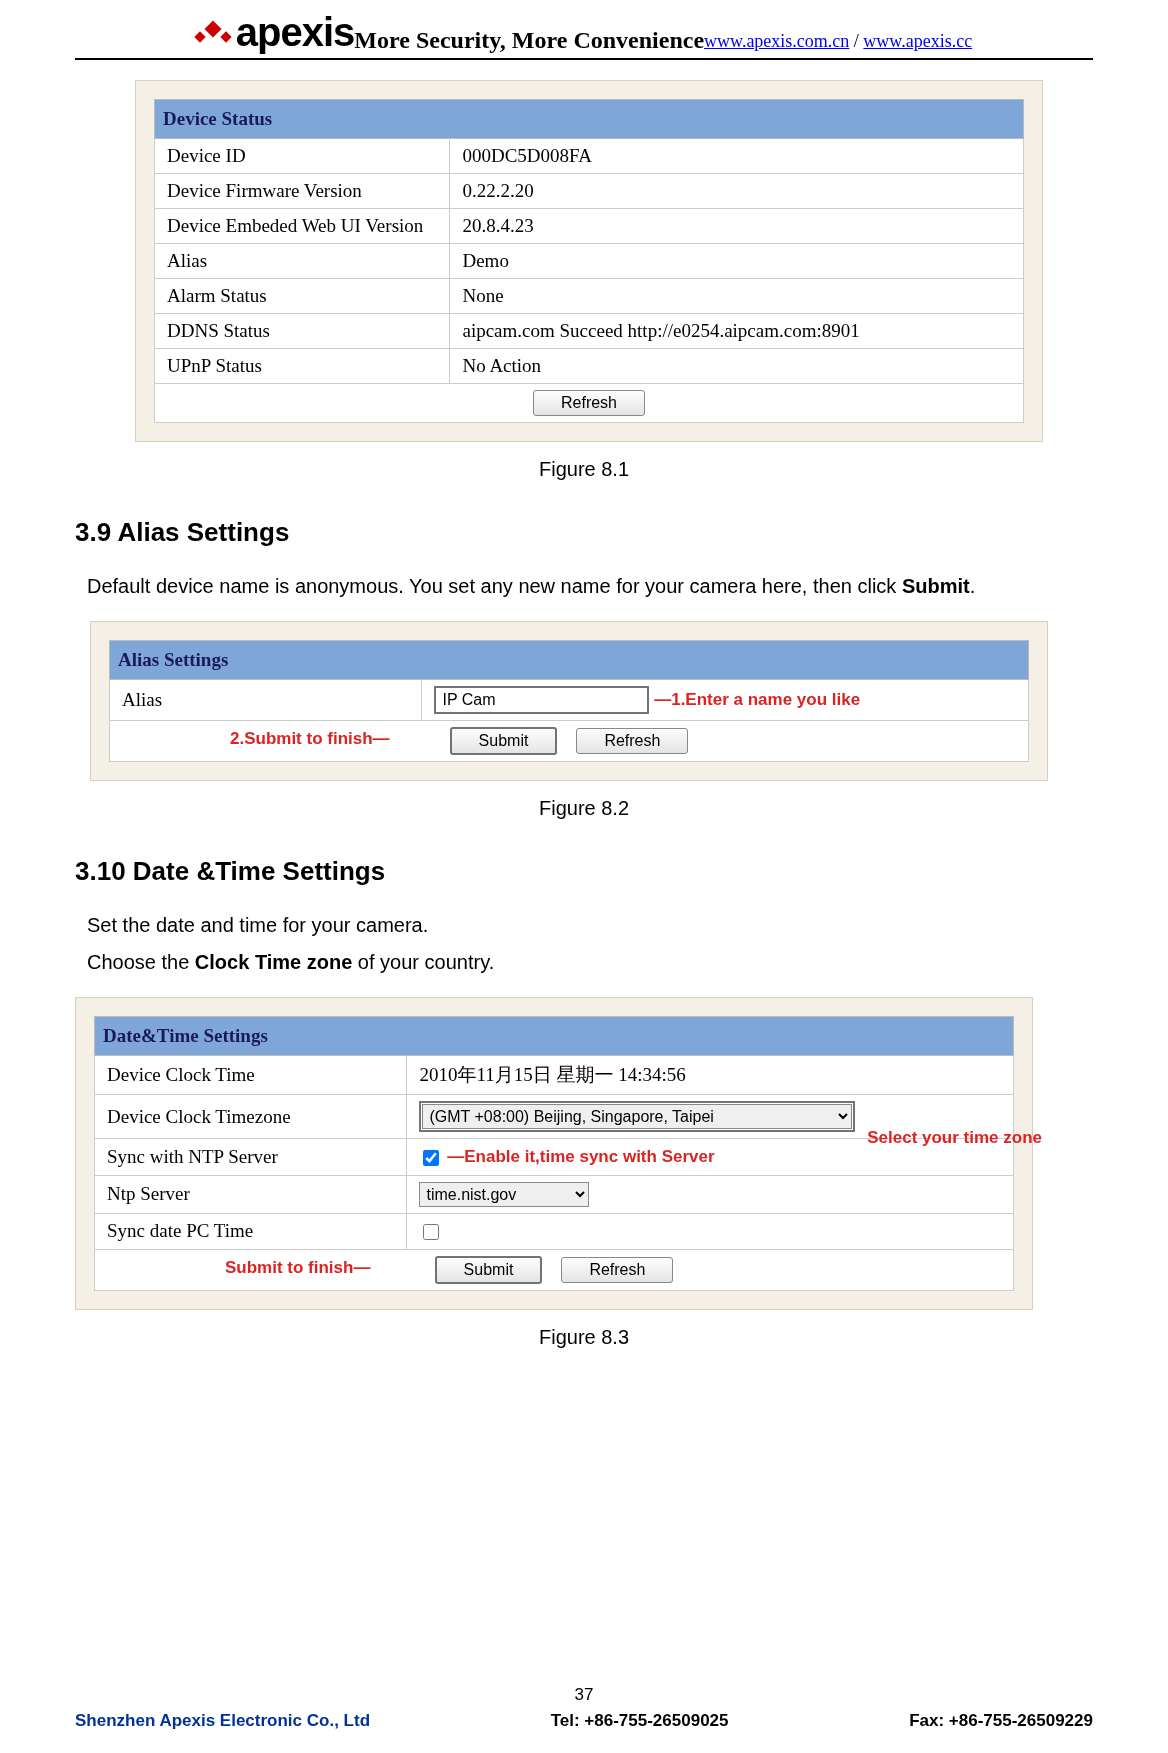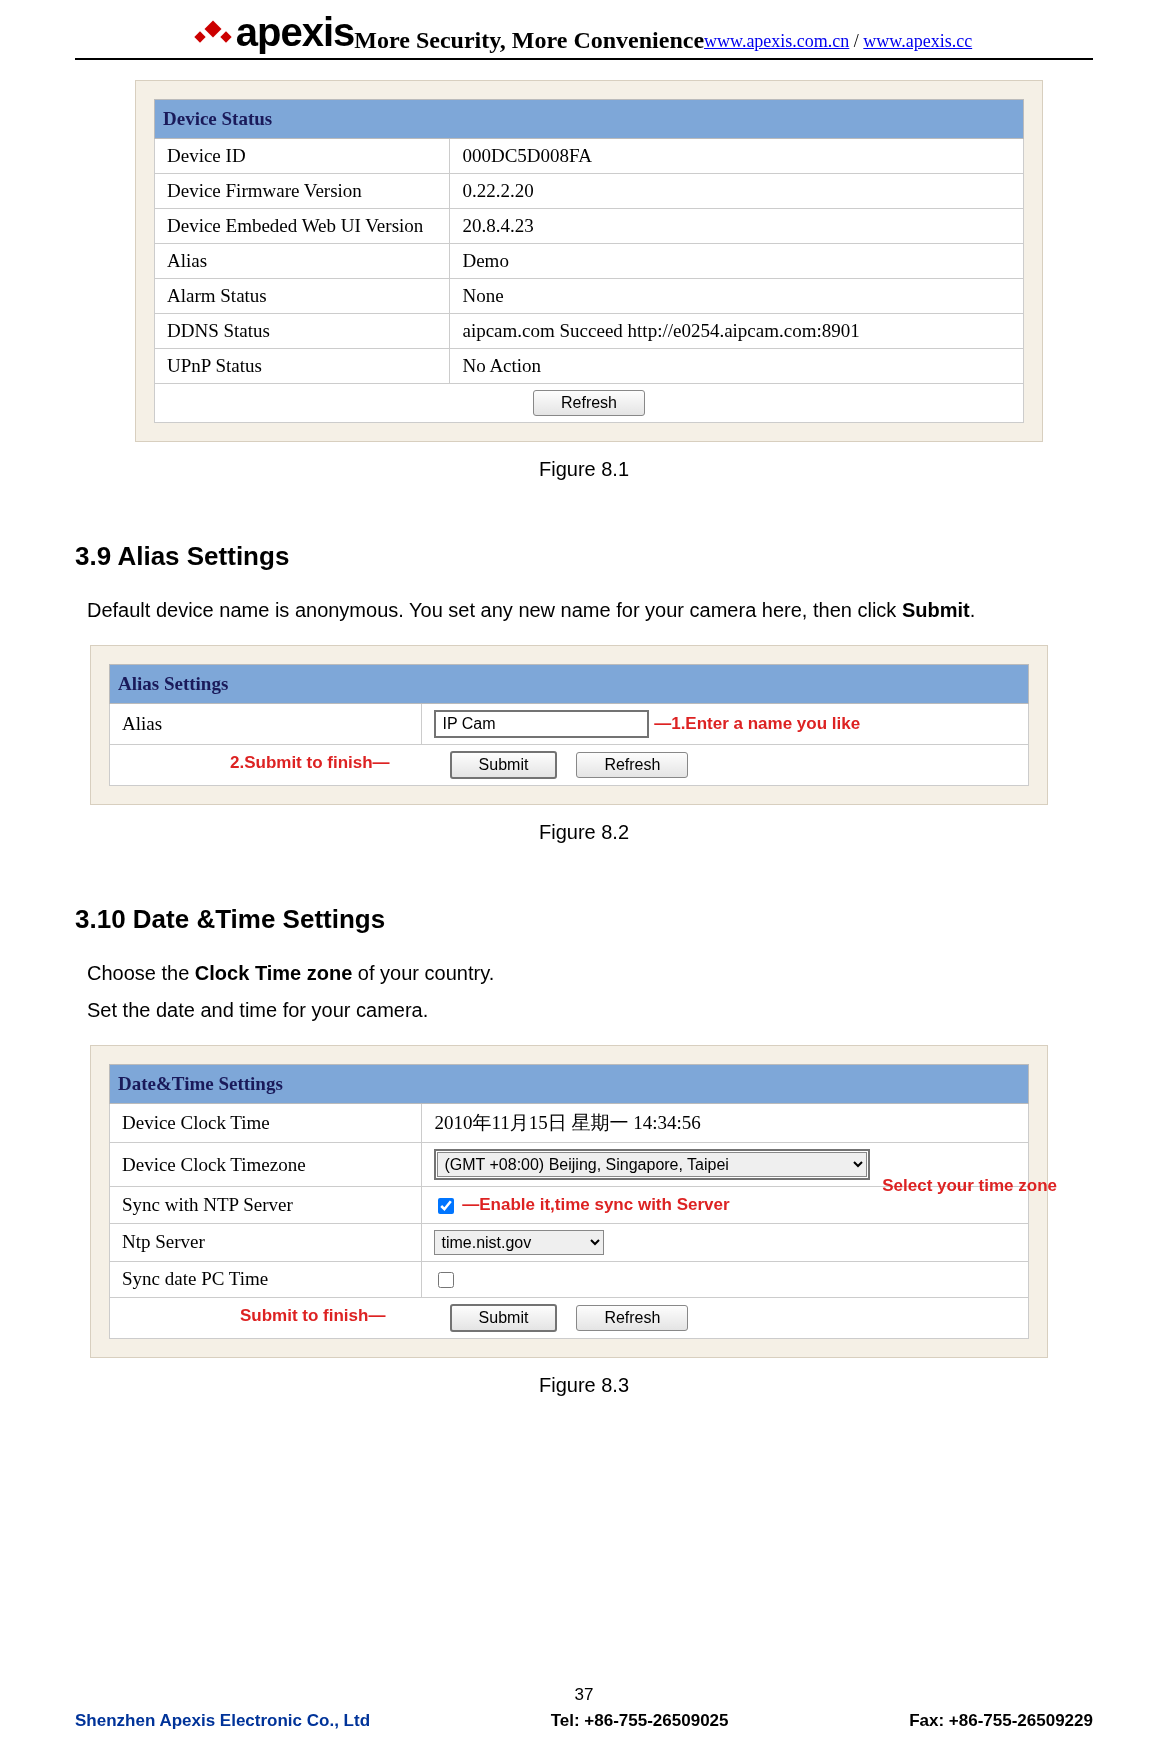--- a/index.html
+++ b/index.html
@@ -7,28 +7,28 @@
   .hdr{display:flex;align-items:flex-end;justify-content:center;border-bottom:2px solid #000;padding:12px 0 6px 0}
   .logo{display:flex;align-items:center;gap:6px}
   .logo-sym{display:flex;gap:3px;align-items:flex-end}
   .dia{width:12px;height:12px;background:#c00;transform:rotate(45deg)}
   .logo-text{font:bold 40px/1 Arial;letter-spacing:-1px}
   .slogan{font:bold 24px/1 "Times New Roman",serif}
   .links{font:18px "Times New Roman",serif}
   .links a{color:#0000EE;text-decoration:underline}
   .shot{background:#f5f0e6;border:1px solid #d8cfbf;margin-top:20px;padding:18px}
   .s2{margin-left:15px;width:920px}
-  .s3{margin-left:15px;width:920px}
+  .s3{width:920px}
   table.panel{width:100%;border-collapse:collapse;background:#fff;font:19px "Times New Roman",serif}
   table.panel th{background:#7ea7d8;color:#1a1a5a;font-weight:bold;text-align:left;padding:8px;border:1px solid #bbb}
   table.panel td{border:1px solid #ccc;padding:6px 12px}
   table.panel td.l{width:34%}
   .btn{display:inline-block;background:linear-gradient(#fdfdfd,#e4e4e4);border:1px solid #888;border-radius:3px;padding:3px 27px;font:16px Arial}
   .cap{text-align:center;font:20px Arial;margin:16px 0}
-  h2{font:bold 26px Arial;margin:60px 0 24px 0}
+  h2{font:bold 26px Arial;margin:36px 0 24px 0}
   p{font:20px Arial;margin:8px 12px;line-height:1.45}
   .inp{border:1px solid #888;padding:3px 6px;font:16px Arial;box-sizing:border-box}
   .redbox{border:2px solid #737373}
   .ann{color:#d22;font:bold 17px Arial}
   .sel{border:1px solid #888;font:16px Arial;padding:2px 2px}
   .chk{width:16px;height:16px;vertical-align:middle}
   .arrow{color:#d22;font:bold 17px Arial}
   .footer{position:absolute;bottom:22px;left:75px;right:75px;font:bold 17px Arial;color:#003399;display:flex;justify-content:space-between}
   .pagenum{position:absolute;bottom:48px;left:0;right:0;text-align:center;font:17px Arial}
   .alias-row{display:flex;align-items:center}
@@ -123,24 +123,24 @@
         &nbsp;&nbsp;
         <span class="btn">Refresh</span>
       </td>
           </tr>
     </tbody>
       </table>
   </div>
   <div class="cap">Figure 8.2</div>
 
   <h2>3.10 Date &amp;Time Settings</h2>
+  <p>Set the date and time for your camera.</p>
   <p>
     <span>Choose the </span><b>Clock Time zone</b><span> of your country.</span>
   </p>
-  <p>Set the date and time for your camera.</p>
 
   <div class="shot s3" style="position:relative">
     <table class="panel">
       <tbody>
           <tr>
             <th colspan="2">Date&amp;Time Settings</th>
           </tr>
       <tr>
             <td class="l">Device Clock Time</td>
             <td>2010年11月15日  星期一  14:34:56</td>

